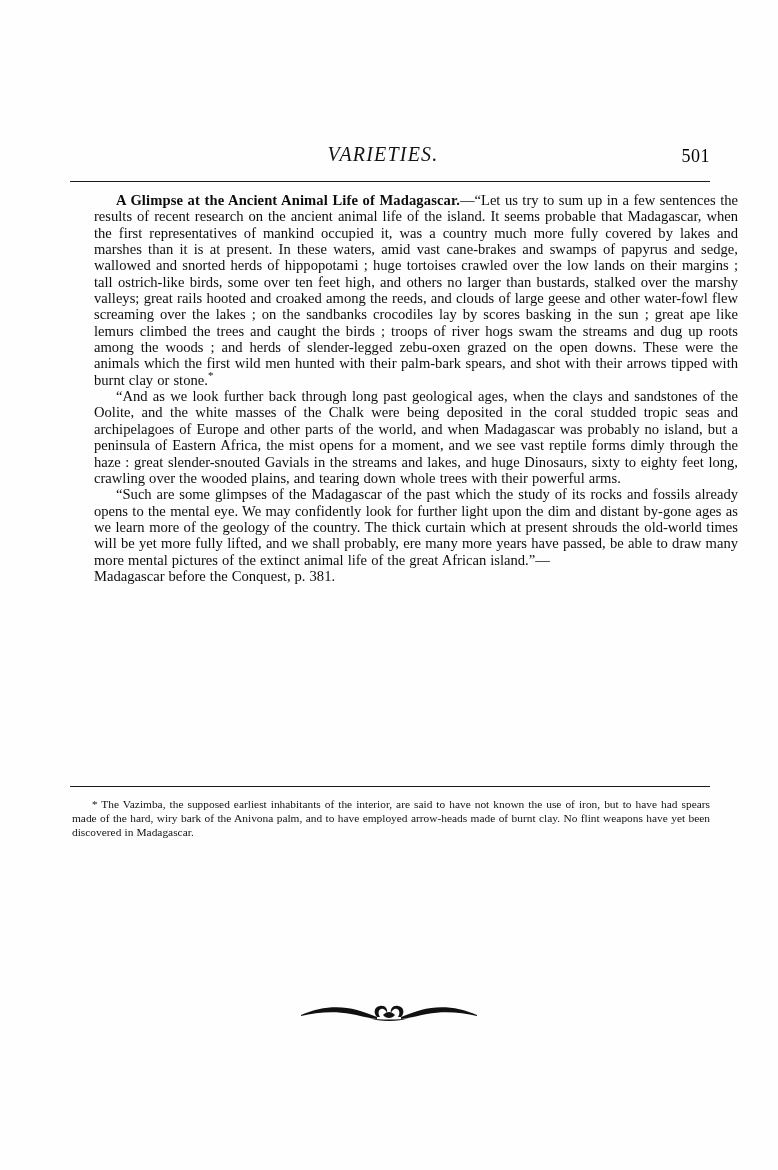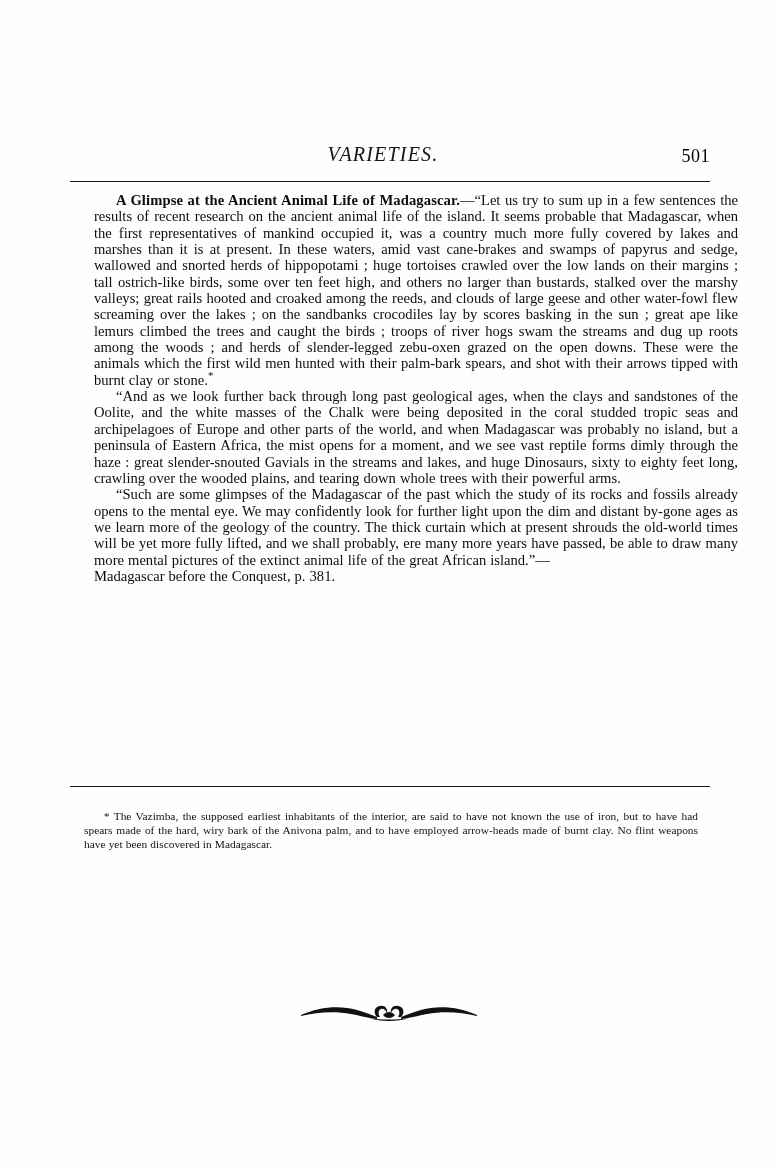--- a/index.html
+++ b/index.html
@@ -100,21 +100,21 @@
     top: 793px;
     width: 646px;
     font-size: 11.4px;
     line-height: 14.1px;
     text-align: justify;
     text-align-last: left;
     color: #111111;
     word-spacing: 0.3px;
   }
   .footnote p {
-    margin: 16px;
+    margin: 4px;
     text-indent: 20px;
   }
   .footnote .fn-star {
     font-size: 11px;
   }
 
   
   .ornament {
     position: absolute;
     left: 299px;

